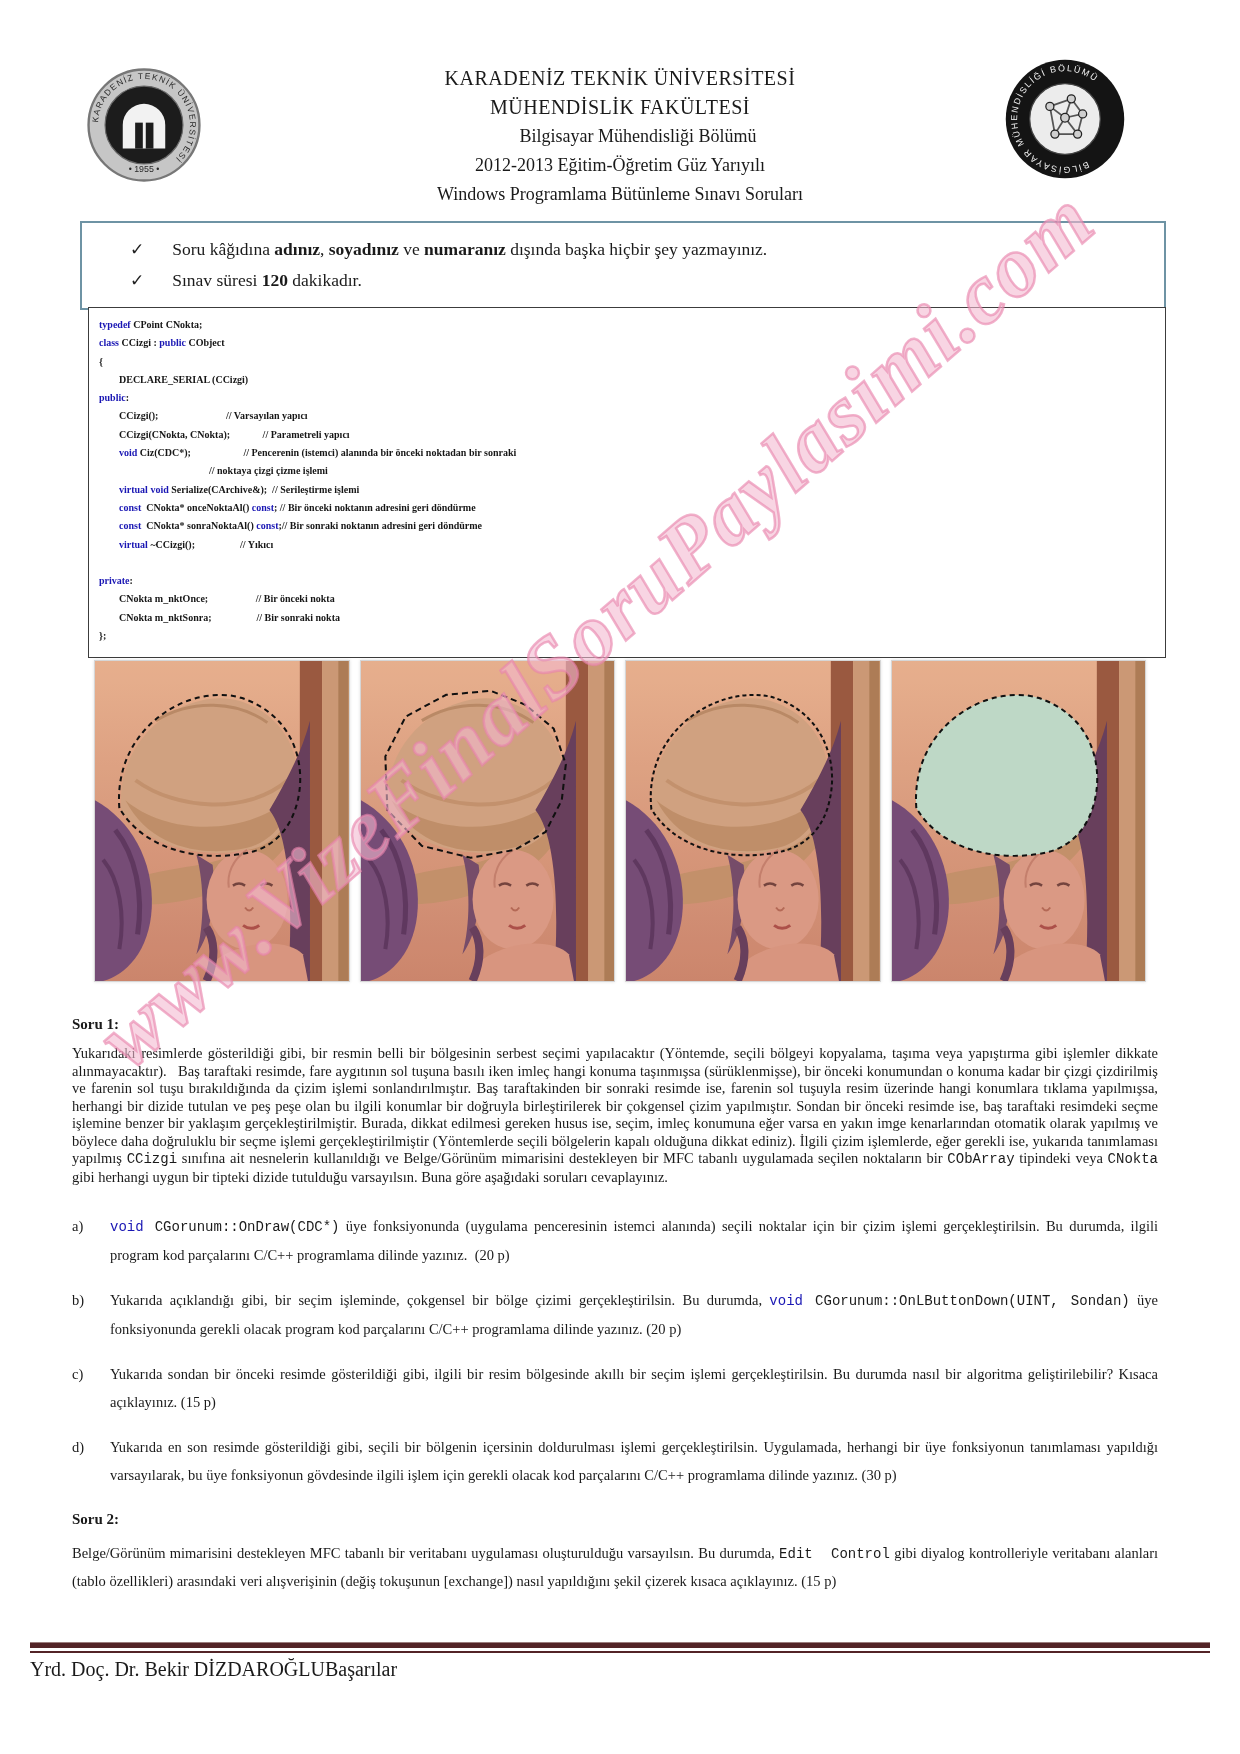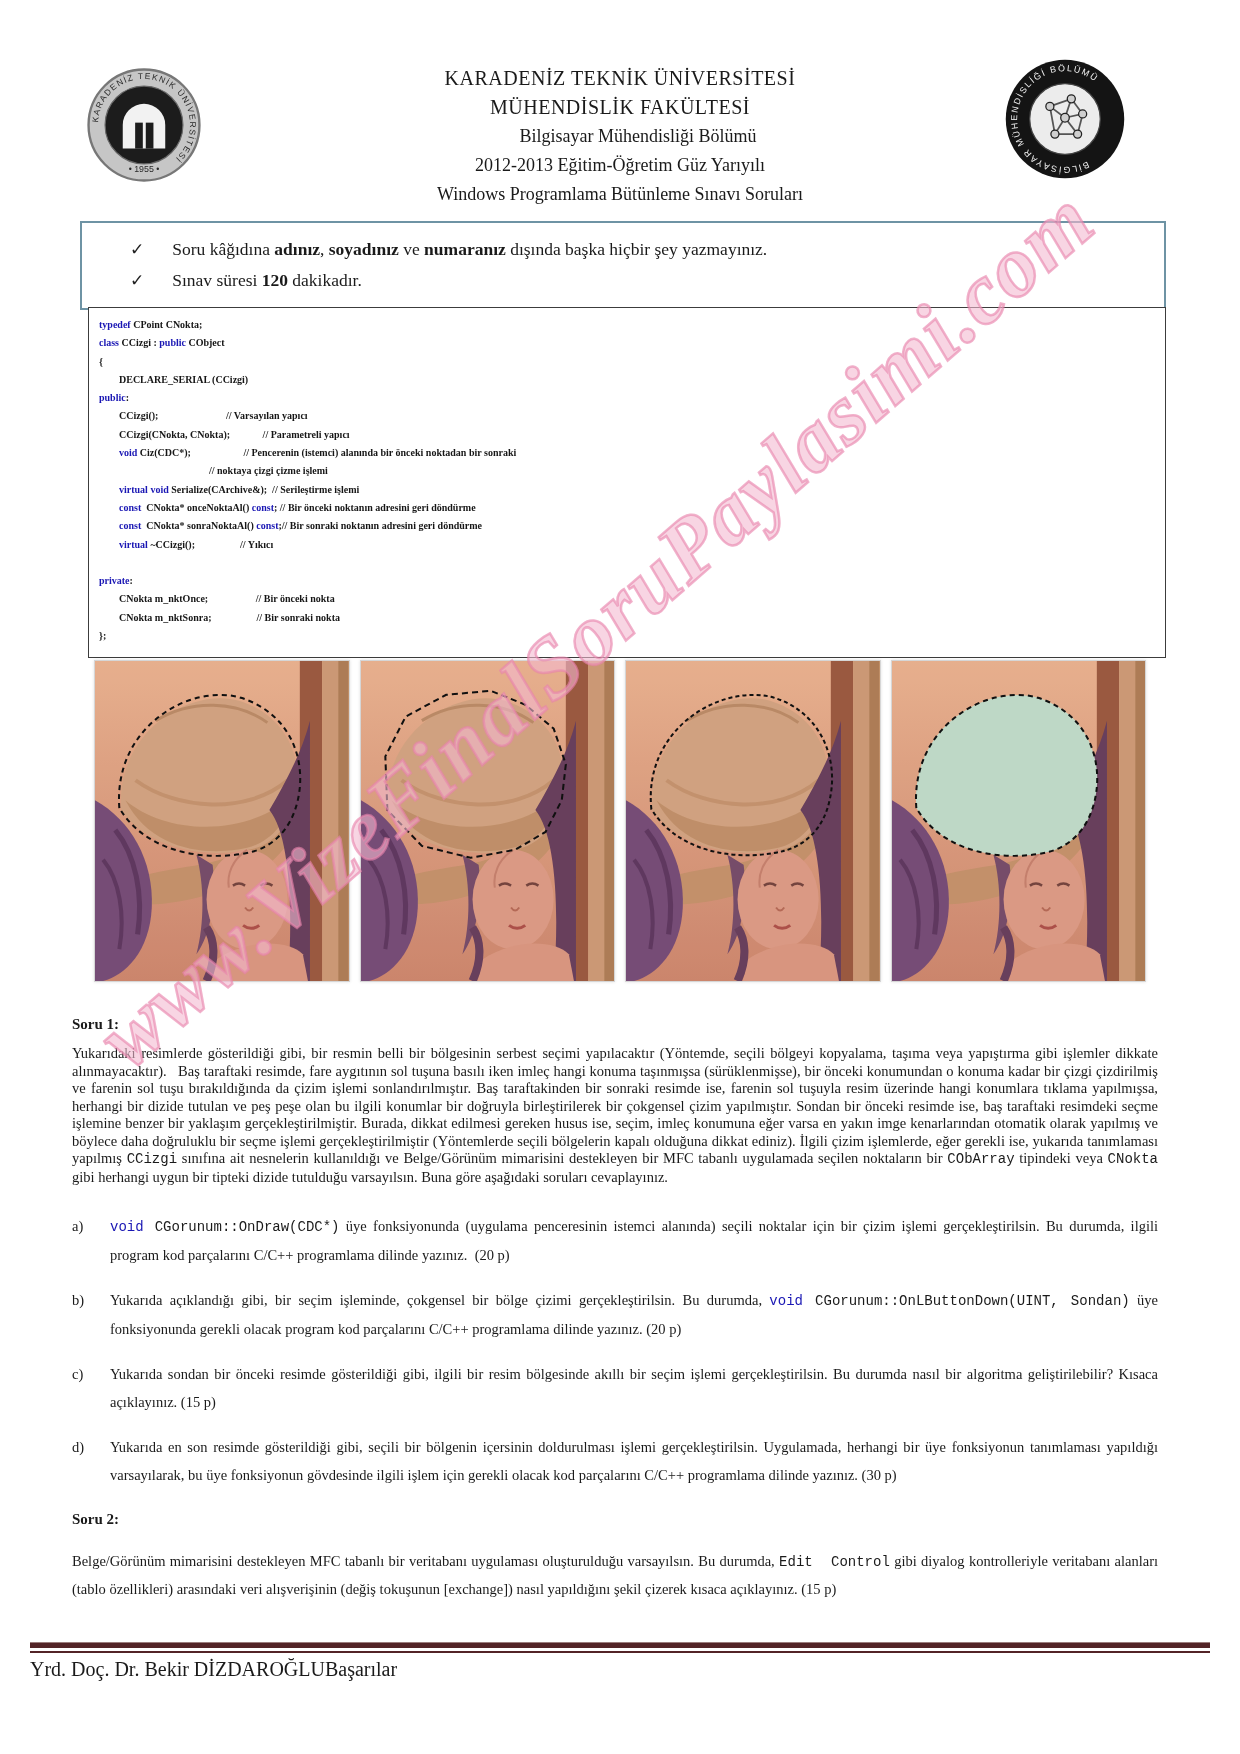--- a/index.html
+++ b/index.html
@@ -63,21 +63,21 @@
   .panel svg{display:block;width:100%;height:100%;}
   
   .textcol{position:absolute;top:1016px;left:72px;width:1086px;z-index:10;}
   .q-head{font-size:15px;font-weight:bold;}
   .para{font-size:14.5px;line-height:17.5px;text-align:justify;margin-top:12px;}
   .items{margin-top:26px;}
   .item{display:flex;margin-bottom:17px;}
   .item-label{width:38px;flex:0 0 38px;font-size:14.5px;line-height:28px;}
   .item-body{flex:1;font-size:14.5px;line-height:28px;text-align:justify;}
   .q-head2{margin-top:22px;}
-  .para2{font-size:14.5px;line-height:27px;text-align:justify;margin-top:20px;}
+  .para2{font-size:14.5px;line-height:27px;text-align:justify;margin-top:12px;}
   .sg-b{font-weight:bold;}
   .sg-code,.sg-kwcode{
     font-family:Liberation Mono, monospace;
     font-size:14px;
   }
   .sg-kwcode{color:var(--kw-blue);}
   
   .footer-rule{position:absolute;top:1642px;left:30px;width:1180px;z-index:10;}
   .fr-thick{height:6px;background:var(--footer-rule);border-top:1px solid #9b7d7d;}
   .fr-gap{height:3px;}

